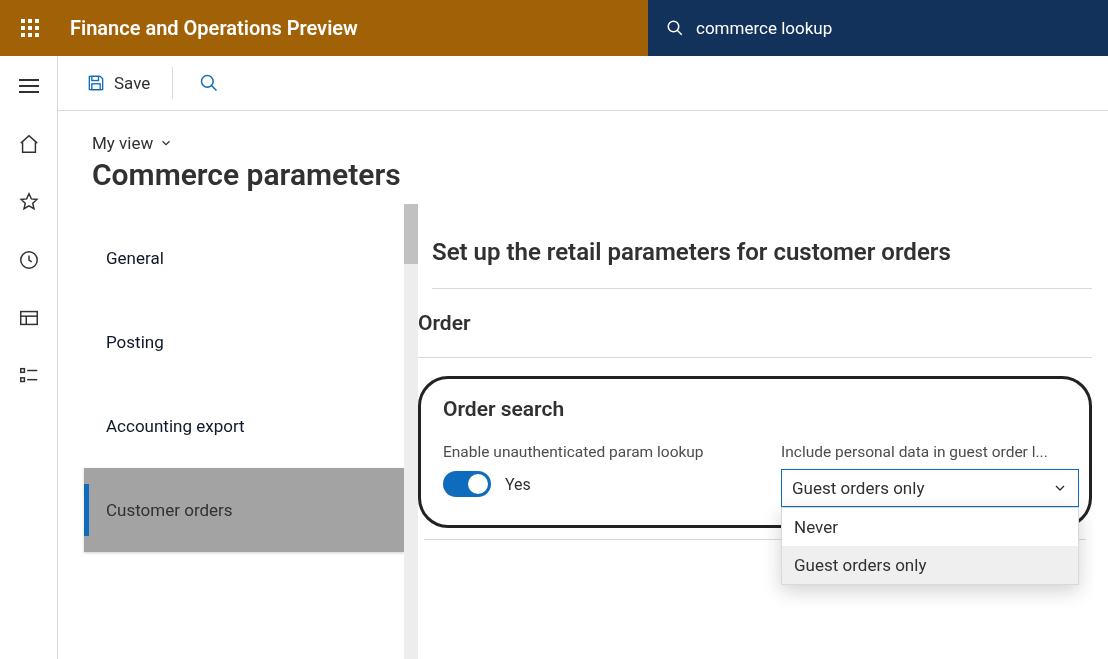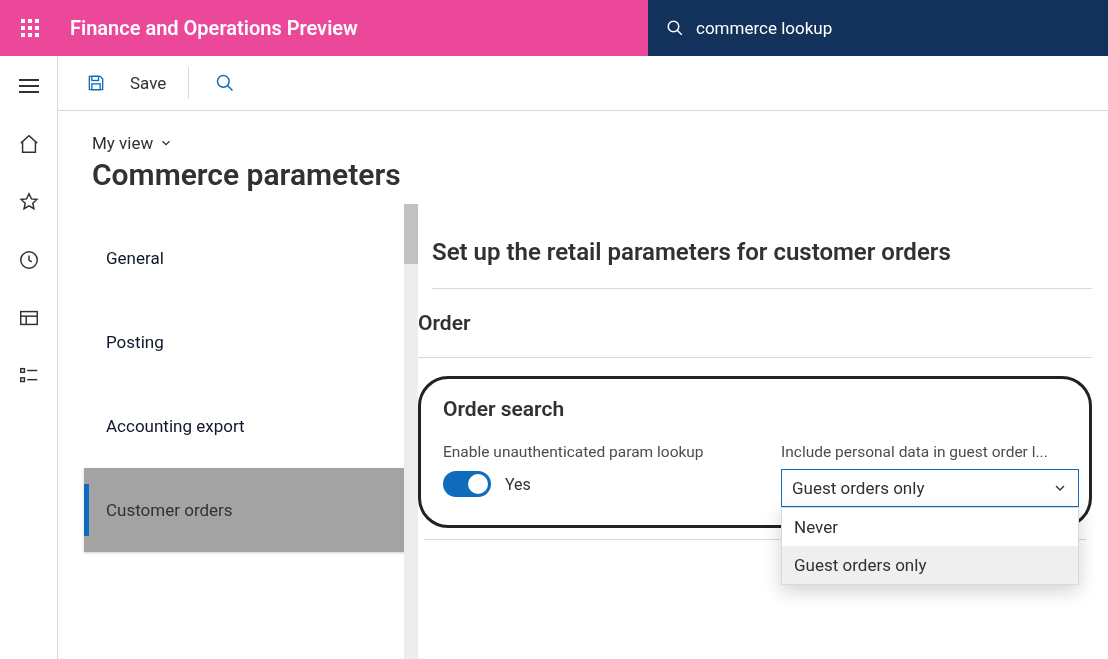--- a/index.html
+++ b/index.html
@@ -8,21 +8,21 @@
     background: #fff;
     color: #323130;
     width: 1108px;
     height: 659px;
     overflow: hidden;
     position: relative;
   }
   
   .topbar {
     height: 56px;
-    background: #ec4899;
+    background: #a16207;
     display: flex;
     align-items: center;
     color: #fff;
   }
   .waffle {
     width: 60px; height: 56px;
     display:flex; align-items:center; justify-content:center;
     cursor:pointer;
   }
   .waffle-grid {
@@ -65,21 +65,21 @@
   .main { flex:1; display:flex; flex-direction:column; }
   .actionbar {
     height:55px;
     border-bottom:1px solid #d9d9d9;
     display:flex;
     align-items:center;
     padding-left:18px;
     gap:4px;
   }
   .action-btn {
-    display:flex; align-items:flex-end; gap:24px;
+    display:flex; align-items:flex-end; gap:8px;
     font-size:17px; padding:6px 10px;
     cursor:pointer;
     border-right:1px solid transparent;
     position:relative;
   }
   .action-btn.save { border-right:1px solid #d9d9d9; padding-right:22px;}
   .action-btn.options { font-weight:600; padding-left:22px; border-right:1px solid #d9d9d9; padding-right:28px;}
   .action-btn.search-small { padding-left:22px; color:#0f6cbd; }
 
   .page-header { padding: 22px 0 12px 34px; }

